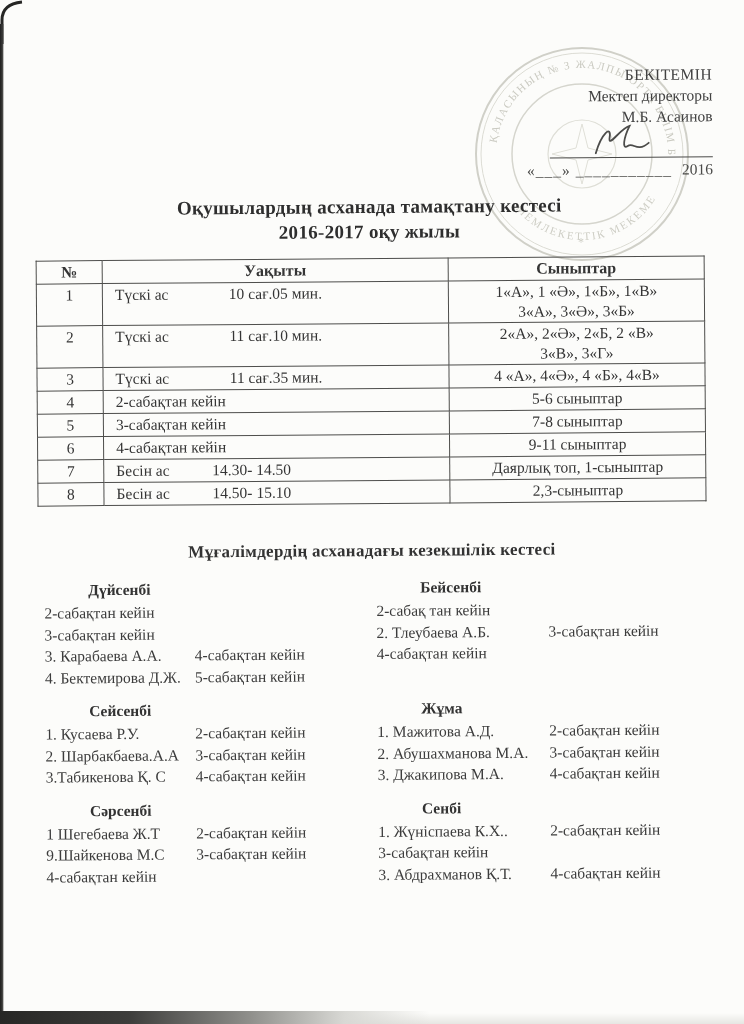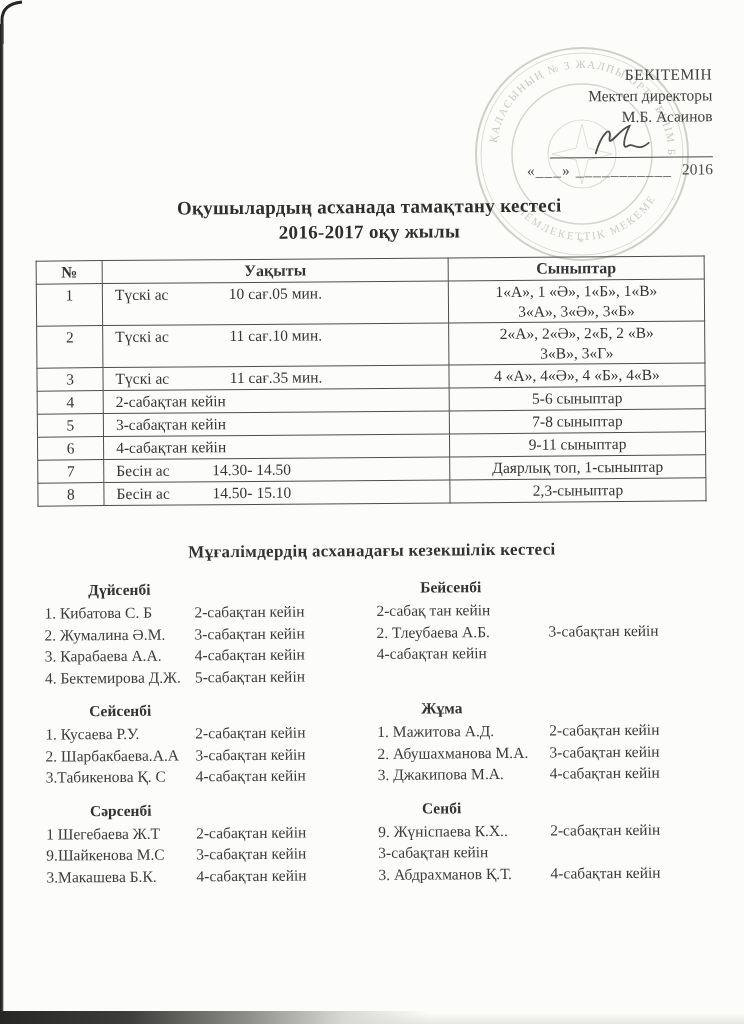--- a/index.html
+++ b/index.html
@@ -196,25 +196,23 @@
       </tbody>
     </table>
 
     <div class="duty-title">Мұғалімдердің асханадағы кезекшілік кестесі</div>
 
     <div class="duty-grid">
 
       <div class="duty-section">
         <div class="duty-day">Дүйсенбі</div>
         <div class="duty-entry">
-            <span class="d-name">1. Кибатова С. Б</span>
-            <span class="d-duty">2-сабақтан кейін</span>
-          </div>
-        <div class="duty-entry">
-            <span class="d-name">2. Жумалина Ә.М.</span>
+            <span class="d-duty">2-сабақтан кейін</span>
+          </div>
+        <div class="duty-entry">
             <span class="d-duty">3-сабақтан кейін</span>
           </div>
         <div class="duty-entry">
             <span class="d-name">3. Карабаева А.А.</span>
             <span class="d-duty">4-сабақтан кейін</span>
           </div>
         <div class="duty-entry">
             <span class="d-name">4. Бектемирова Д.Ж.</span>
             <span class="d-duty">5-сабақтан кейін</span>
           </div>
@@ -270,29 +268,28 @@
         <div class="duty-day">Сәрсенбі</div>
         <div class="duty-entry">
             <span class="d-name">1 Шегебаева Ж.Т</span>
             <span class="d-duty">2-сабақтан кейін</span>
           </div>
         <div class="duty-entry">
             <span class="d-name">9.Шайкенова М.С</span>
             <span class="d-duty">3-сабақтан кейін</span>
           </div>
         <div class="duty-entry">
-            <span class="d-name">3.Макашева Б.К.</span>
             <span class="d-duty">4-сабақтан кейін</span>
           </div>
       </div>
 
       <div class="duty-section right">
         <div class="duty-day">Сенбі</div>
         <div class="duty-entry">
-            <span class="d-name">9. Жүніспаева К.Х..</span>
+            <span class="d-name">1. Жүніспаева К.Х..</span>
             <span class="d-duty">2-сабақтан кейін</span>
           </div>
         <div class="duty-entry">
             <span class="d-duty">3-сабақтан кейін</span>
           </div>
         <div class="duty-entry">
             <span class="d-name">3. Абдрахманов  Қ.Т.</span>
             <span class="d-duty">4-сабақтан кейін</span>
           </div>
       </div>

